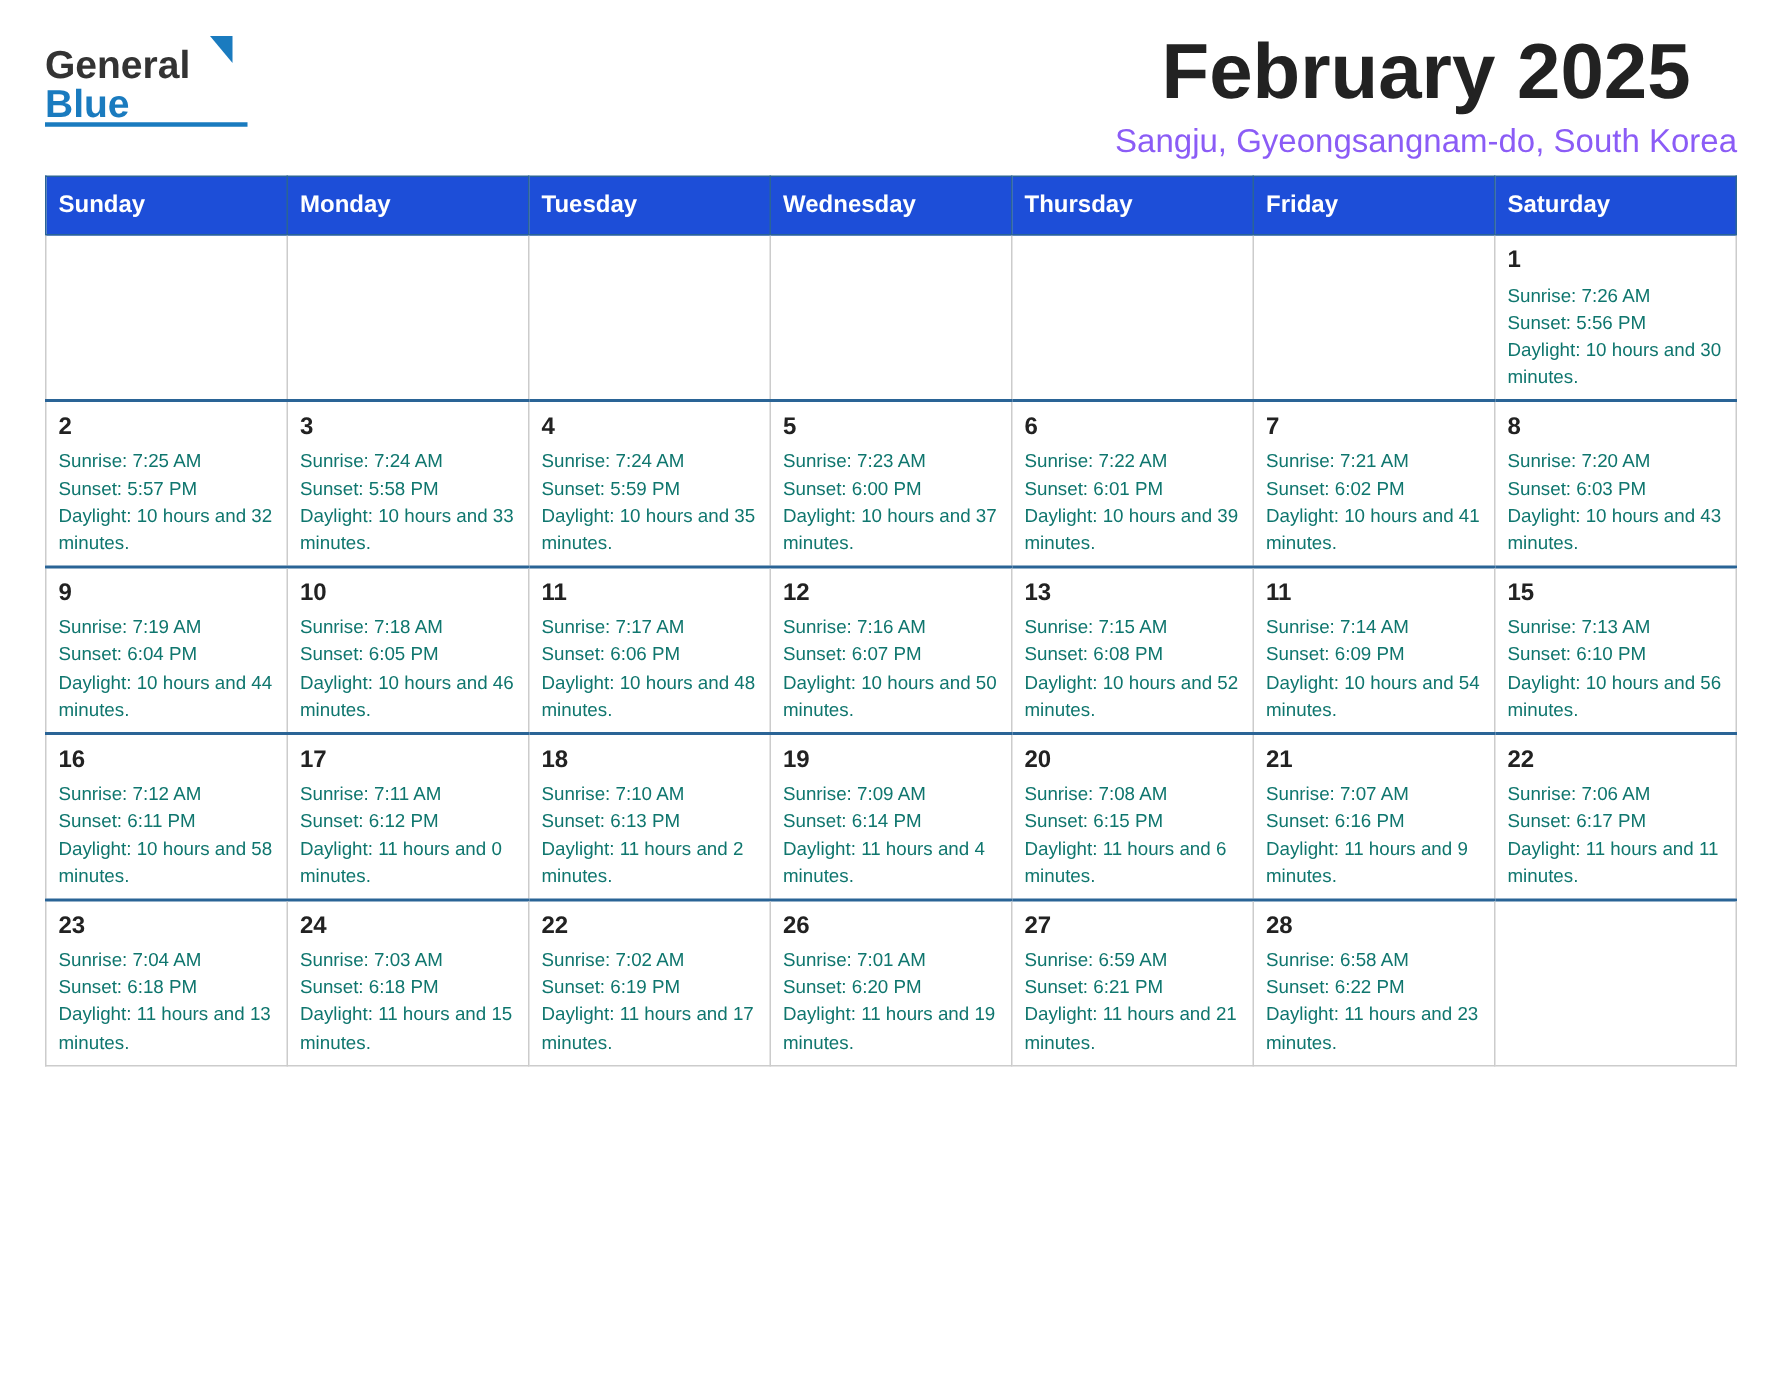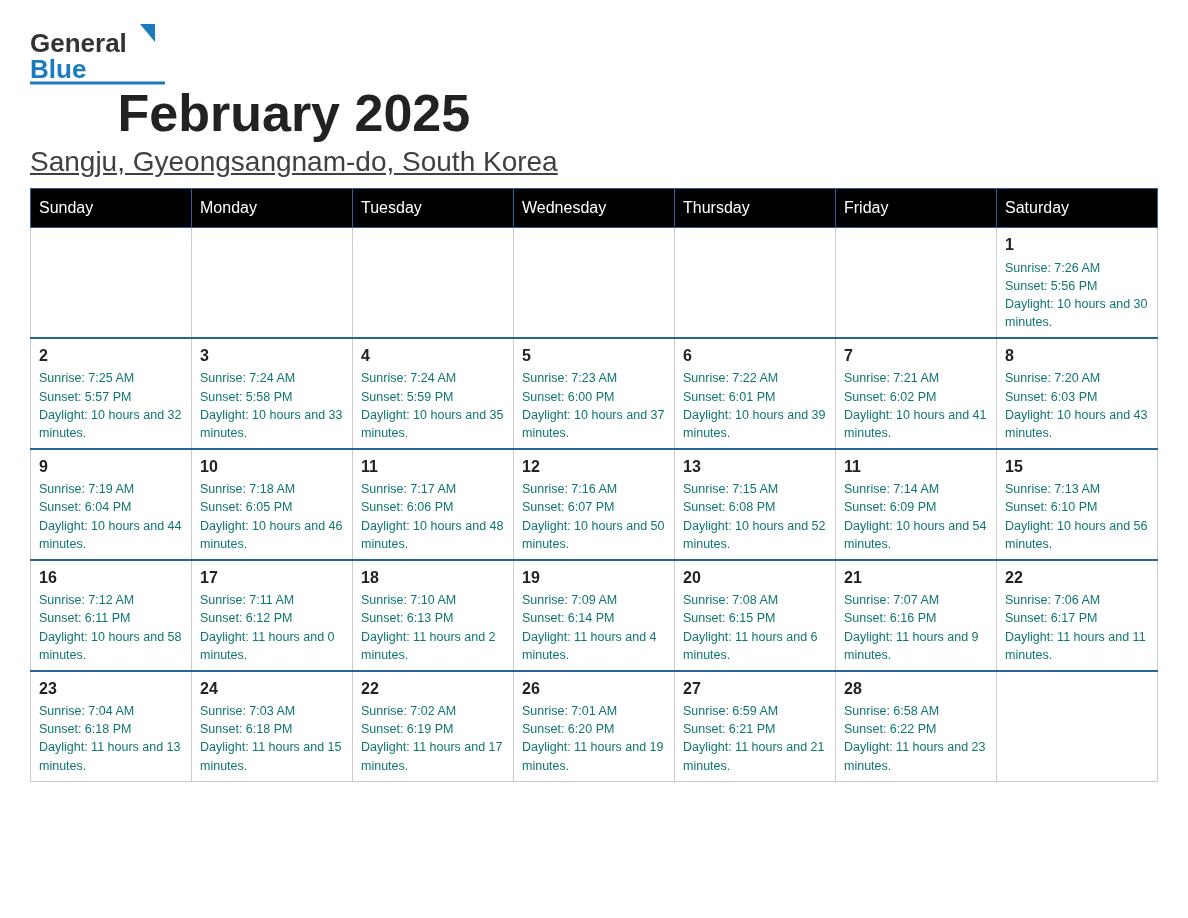--- a/index.html
+++ b/index.html
@@ -8,53 +8,51 @@
       background: #fff;
       padding: 20px 30px;
       width: 1188px;
       min-height: 918px;
     }
     .header {
       display: flex;
       justify-content: space-between;
       align-items: flex-start;
       margin-bottom: 10px;
-      flex-direction: column;
     }
     .logo {
       display: flex;
       flex-direction: column;
       align-items: flex-start;
     }
     .title-block {
       text-align: center;
     }
     .title-block h1 {
       font-size: 52px;
       font-weight: bold;
       color: #222;
       line-height: 1.1;
     }
     .title-block h2 {
-      font-size: 28px;
+      font-size: 22px;
       font-weight: normal;
-      color: #404040;
+      color: #8b5cf6;
       margin-top: 4px;
-      text-decoration: underline;
     }
     .calendar {
       width: 100%;
       border-collapse: collapse;
       margin-top: 10px;
     }
     .calendar th {
-      background: #000000;
+      background: #1d4ed8;
       color: #fff;
       font-size: 16px;
-      font-weight: normal;
+      font-weight: bold;
       padding: 10px 8px;
       text-align: left;
       border: 1px solid #2a6496;
     }
     .calendar td {
       vertical-align: top;
       border: 1px solid #ccc;
       padding: 6px 8px;
       width: calc(100% / 7);
       min-height: 110px;

